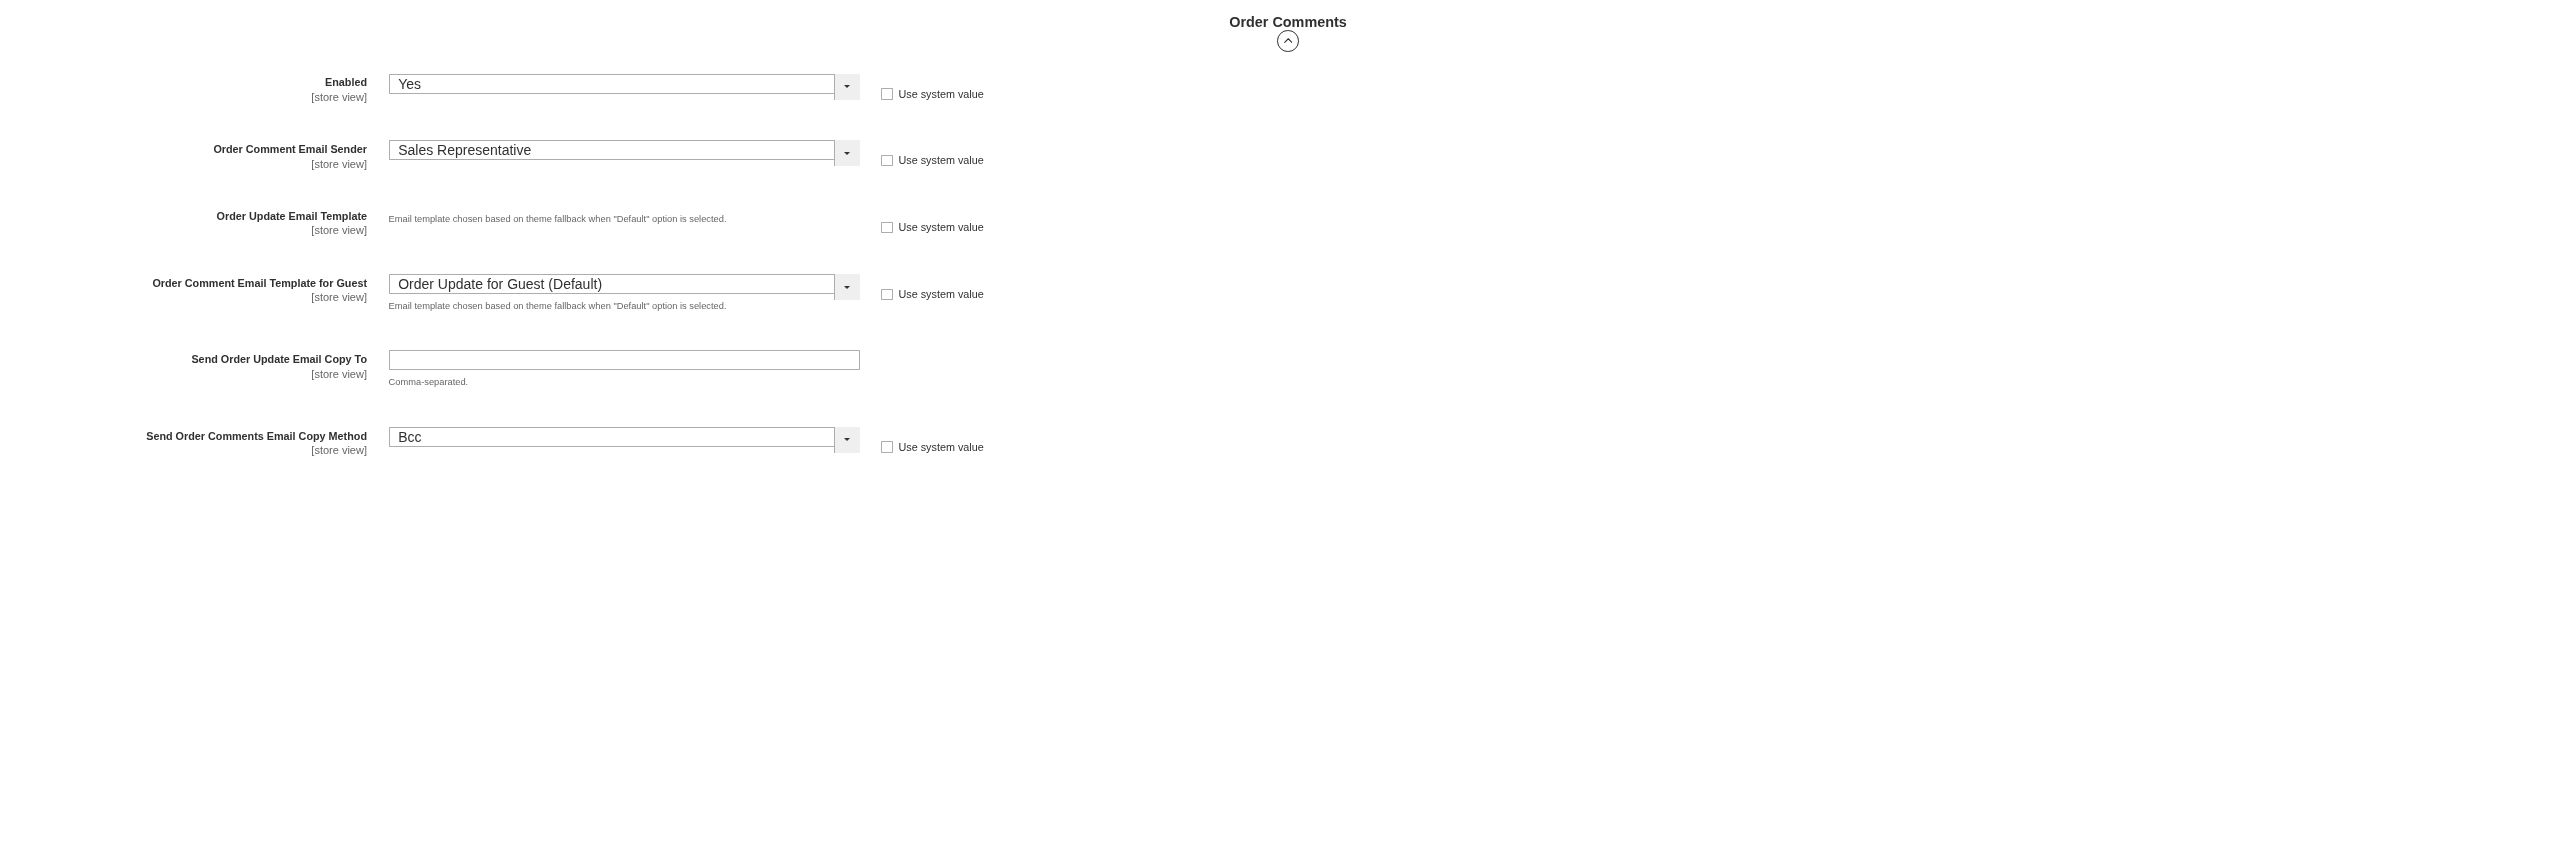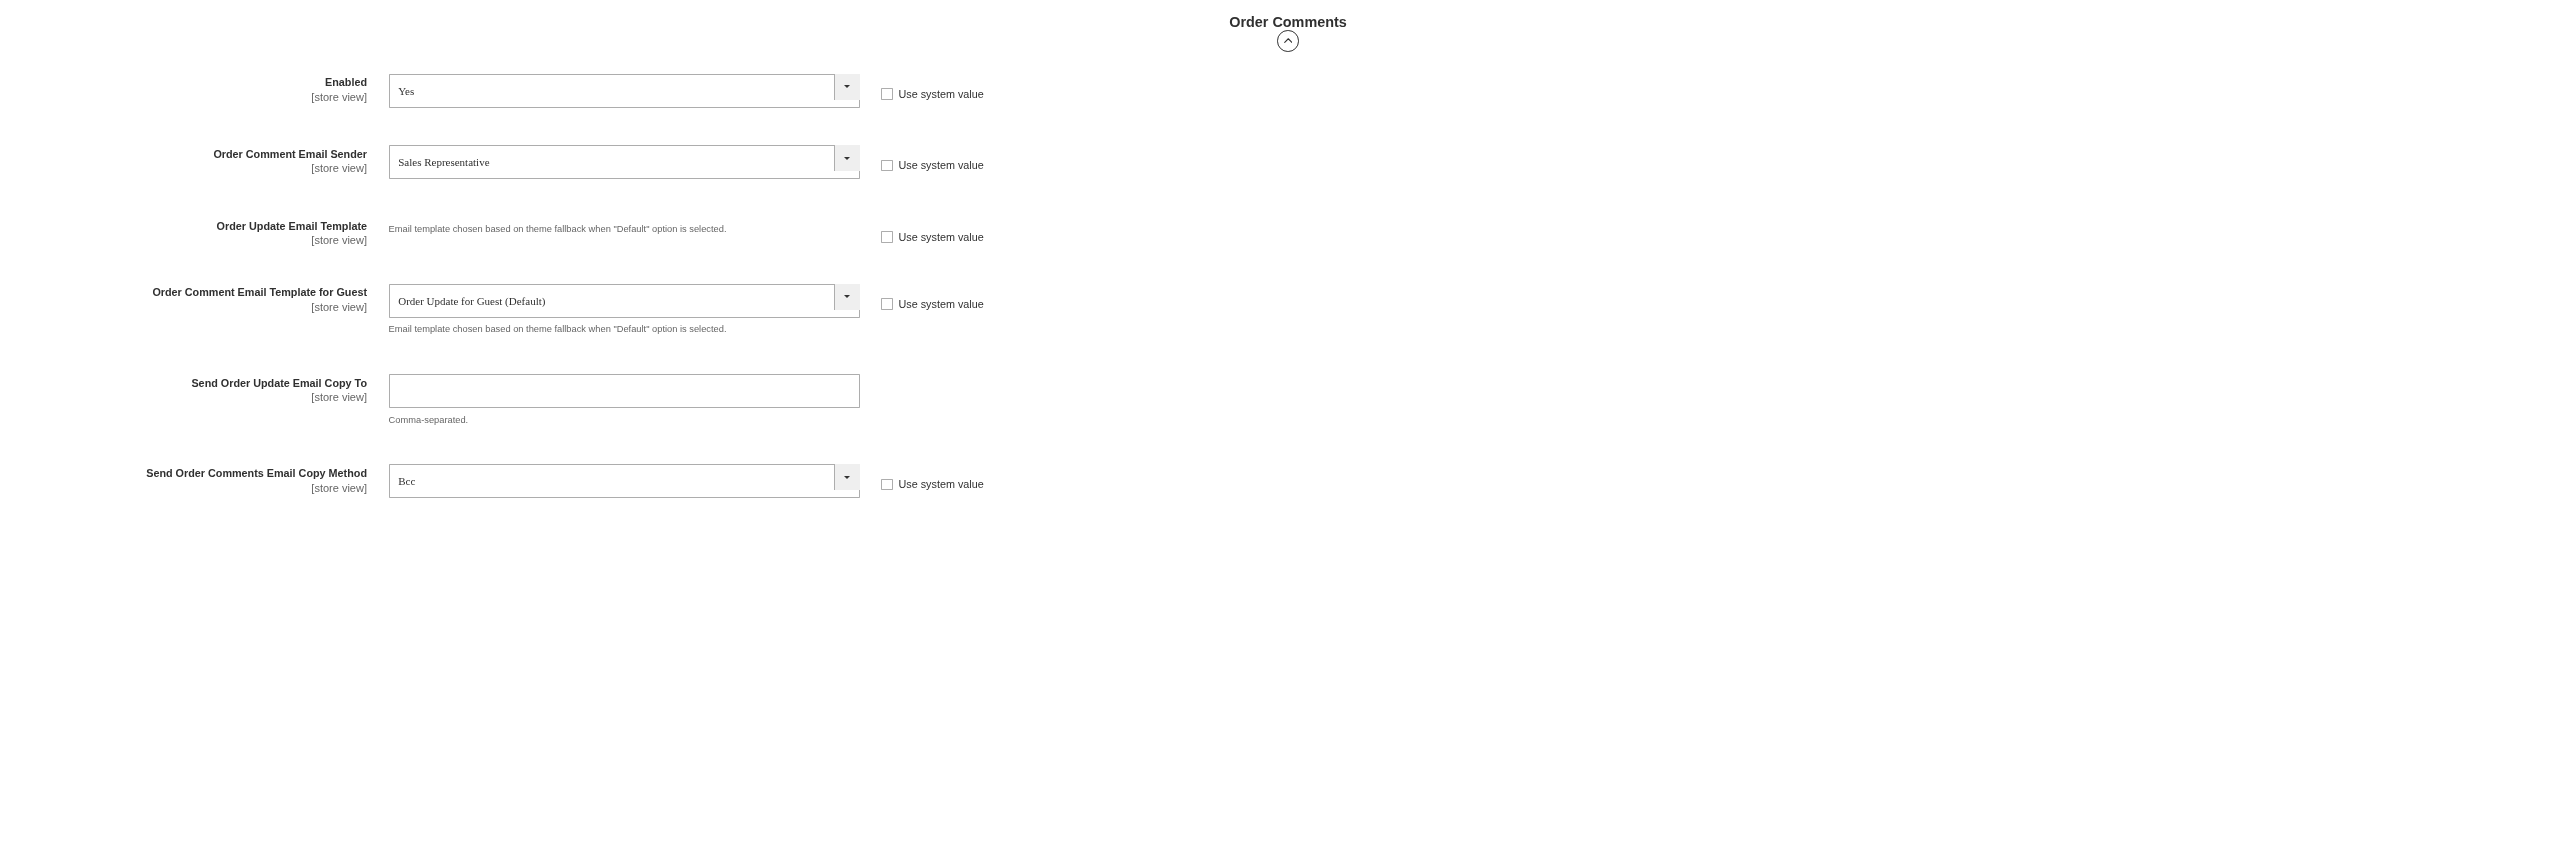--- a/index.html
+++ b/index.html
@@ -70,30 +70,30 @@
     }
     .control-col {
       width: 471px;
     }
     .select-wrap {
       position: relative;
       width: 100%;
     }
     select, input[type="text"] {
       width: 100%;
-      height: 34px;
+      height: 20px;
       border: 0.7px solid #adadad;
       background: #fff;
-      font-size: 11px;
+      font-size: 14px;
       padding: 0 29px 0 8.6px;
       color: #303030;
       appearance: none;
       -webkit-appearance: none;
       border-radius: 0.7px;
-      font-family: Liberation Serif, serif;
+      font-family: Liberation Sans, sans-serif;
     }
     input[type="text"] {
       padding: 0 8.6px;
     }
     .select-arrow {
       position: absolute;
       right: 0;
       top: 0;
       width: 26px;
       height: 26px;

